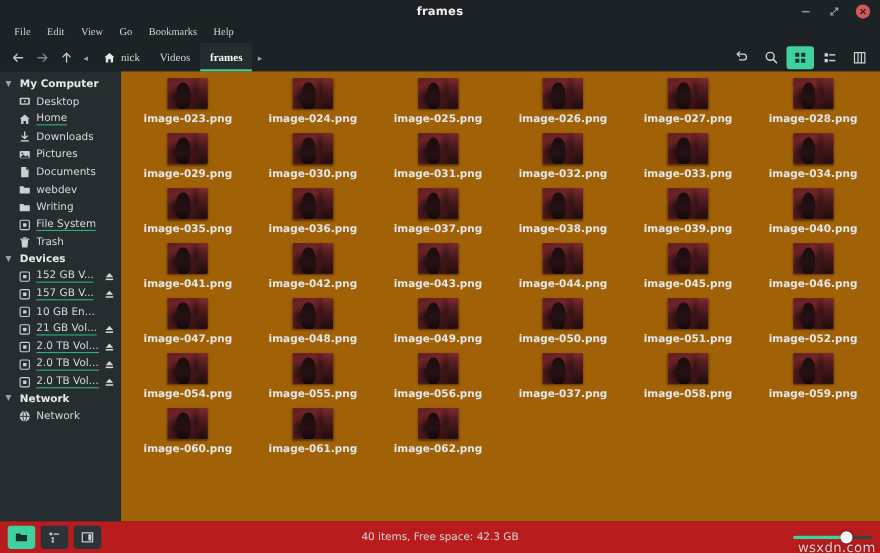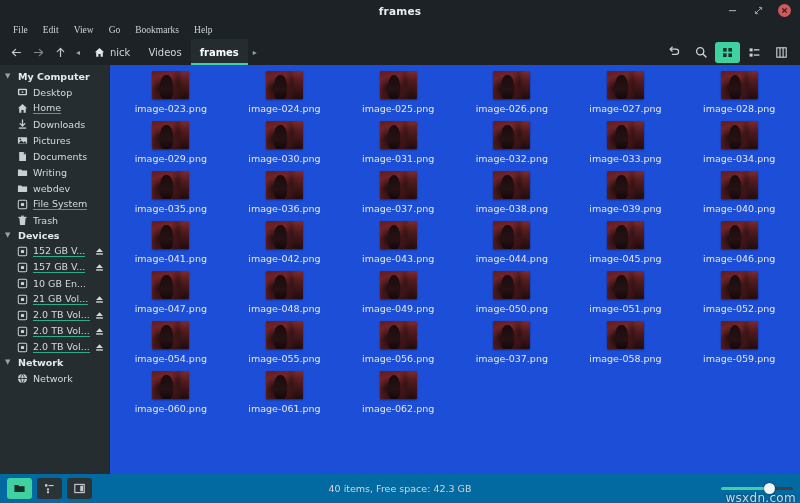--- a/index.html
+++ b/index.html
@@ -42,21 +42,21 @@
     height: 26px; background: #1c2225; display: flex; align-items: center;
     flex: 0 0 26px; padding-left: 5px; position: relative;
   }
   .nav-btn { width: 22px; height: 22px; display: flex; align-items: center;
              justify-content: center; color: #c3cacd; }
   .nav-btn.dim { color: #7e888d; }
   .crumb-sep { width: 14px; display: flex; align-items: center; justify-content: center;
                color: #9aa4a8; font-size: 8px; }
   .crumb {
     height: 26px; display: flex; align-items: center; gap: 5px;
-    padding: 0 9px; font-size: 10px; color: #cfd5d8; position: relative;
+    padding: 0 9px; font-size: 10px; color: #cfd5d8; position: relative; font-family: Liberation Serif, serif;
   }
   .crumb.active { background: #252c30; font-weight: bold; color: #ffffff; }
   .crumb.active::after {
     content: ""; position: absolute; left: 0; right: 0; bottom: 0;
     height: 2px; background: #3fd2a0;
   }
   .home-ico { color: #e2e7e9; display: flex; }
   .tb-right { margin-left: auto; display: flex; align-items: center;
               gap: 2px; padding-right: 6px; }
   .tb-btn { width: 25px; height: 21px; display: flex; align-items: center;
@@ -78,21 +78,21 @@
              height: 16px; position: relative; }
   .sb-item .ico { width: 11px; height: 11px; display: flex; align-items: center;
                   justify-content: center; color: #c9d0d3; flex: 0 0 11px; }
   .sb-item .lbl { font-size: 9.5px; color: #d5dadd; white-space: nowrap;
                   overflow: hidden; }
   .sb-item.u .lbl { border-bottom: 1.5px solid #2fae86; padding-bottom: 0px; }
   .sb-item .eject { margin-left: auto; margin-right: 5px; color: #d5dadd;
                     font-size: 8px; display: flex; }
 
   
-  .content { flex: 1; background: #1d4ed8; position: relative; overflow: hidden; }
+  .content { flex: 1; background: #a16207; position: relative; overflow: hidden; font-weight: bold; }
   .grid { display: grid; grid-template-columns: repeat(6, 1fr);
           padding: 6px 4px 0 4px; }
   .cell { height: 50px; display: flex; flex-direction: column; align-items: center;
           justify-content: flex-start; }
   .thumb {
     width: 37px; height: 28px; border-radius: 1px; position: relative;
     overflow: hidden; flex: 0 0 28px;
     background:
       radial-gradient(ellipse 60% 70% at 28% 62%, #120a0c 0%, rgba(18,10,12,0) 62%),
       radial-gradient(ellipse 38% 80% at 74% 45%, #2e1113 0%, rgba(46,17,19,0) 70%),
@@ -108,21 +108,21 @@
   .thumb::after {
     content: ""; position: absolute; right: 6%; top: 0;
     width: 20%; height: 100%;
     background: linear-gradient(180deg, rgba(140,50,52,.55), rgba(30,12,14,.9));
     filter: blur(1.2px);
   }
   .fname { font-size: 9.5px; color: #e2e7e9; margin-top: 4px; white-space: nowrap; }
 
   
   .statusbar {
-    height: 29px; background: #0369a1; display: flex; align-items: center;
+    height: 29px; background: #b91c1c; display: flex; align-items: center;
     flex: 0 0 29px; padding: 0 7px; position: relative;
   }
   .sb-left { display: flex; align-items: center; gap: 5px; }
   .st-btn { width: 25px; height: 21px; border-radius: 3px; background: #2b3337;
             display: flex; align-items: center; justify-content: center;
             color: #c9d0d3; }
   .st-btn.sel { background: #3fd2a0; color: #173129; }
   .status-text { position: absolute; left: 0; right: 0; text-align: center;
                  font-size: 9.5px; color: #d2d7da; pointer-events: none; }
   .slider { margin-left: auto; width: 72px; height: 12px; display: flex;
@@ -296,29 +296,29 @@
             </svg>
           </span>
           <span class="lbl">Documents</span>
         </div>
         <div class="sb-item">
           <span class="ico">
             <svg width="11" height="11" viewBox="0 0 12 12">
               <path d="M1 2.6 H4.6 L5.6 3.9 H11 V9.8 H1 Z" fill="currentColor"></path>
             </svg>
           </span>
+          <span class="lbl">webdev</span>
+        </div>
+        <div class="sb-item">
+          <span class="ico">
+            <svg width="11" height="11" viewBox="0 0 12 12">
+              <path d="M1 2.6 H4.6 L5.6 3.9 H11 V9.8 H1 Z" fill="currentColor"></path>
+            </svg>
+          </span>
           <span class="lbl">Writing</span>
-        </div>
-        <div class="sb-item">
-          <span class="ico">
-            <svg width="11" height="11" viewBox="0 0 12 12">
-              <path d="M1 2.6 H4.6 L5.6 3.9 H11 V9.8 H1 Z" fill="currentColor"></path>
-            </svg>
-          </span>
-          <span class="lbl">webdev</span>
         </div>
         <div class="sb-item u">
           <span class="ico">
             <svg width="11" height="11" viewBox="0 0 12 12">
               <rect x="1.4" y="1.4" width="9.2" height="9.2" rx="1.2" stroke="currentColor" stroke-width="1.1" fill="none"></rect>
               <rect x="4.3" y="4.3" width="3.4" height="3.4" rx=".6" fill="currentColor"></rect>
             </svg>
           </span>
           <span class="lbl">File System</span>
         </div>

